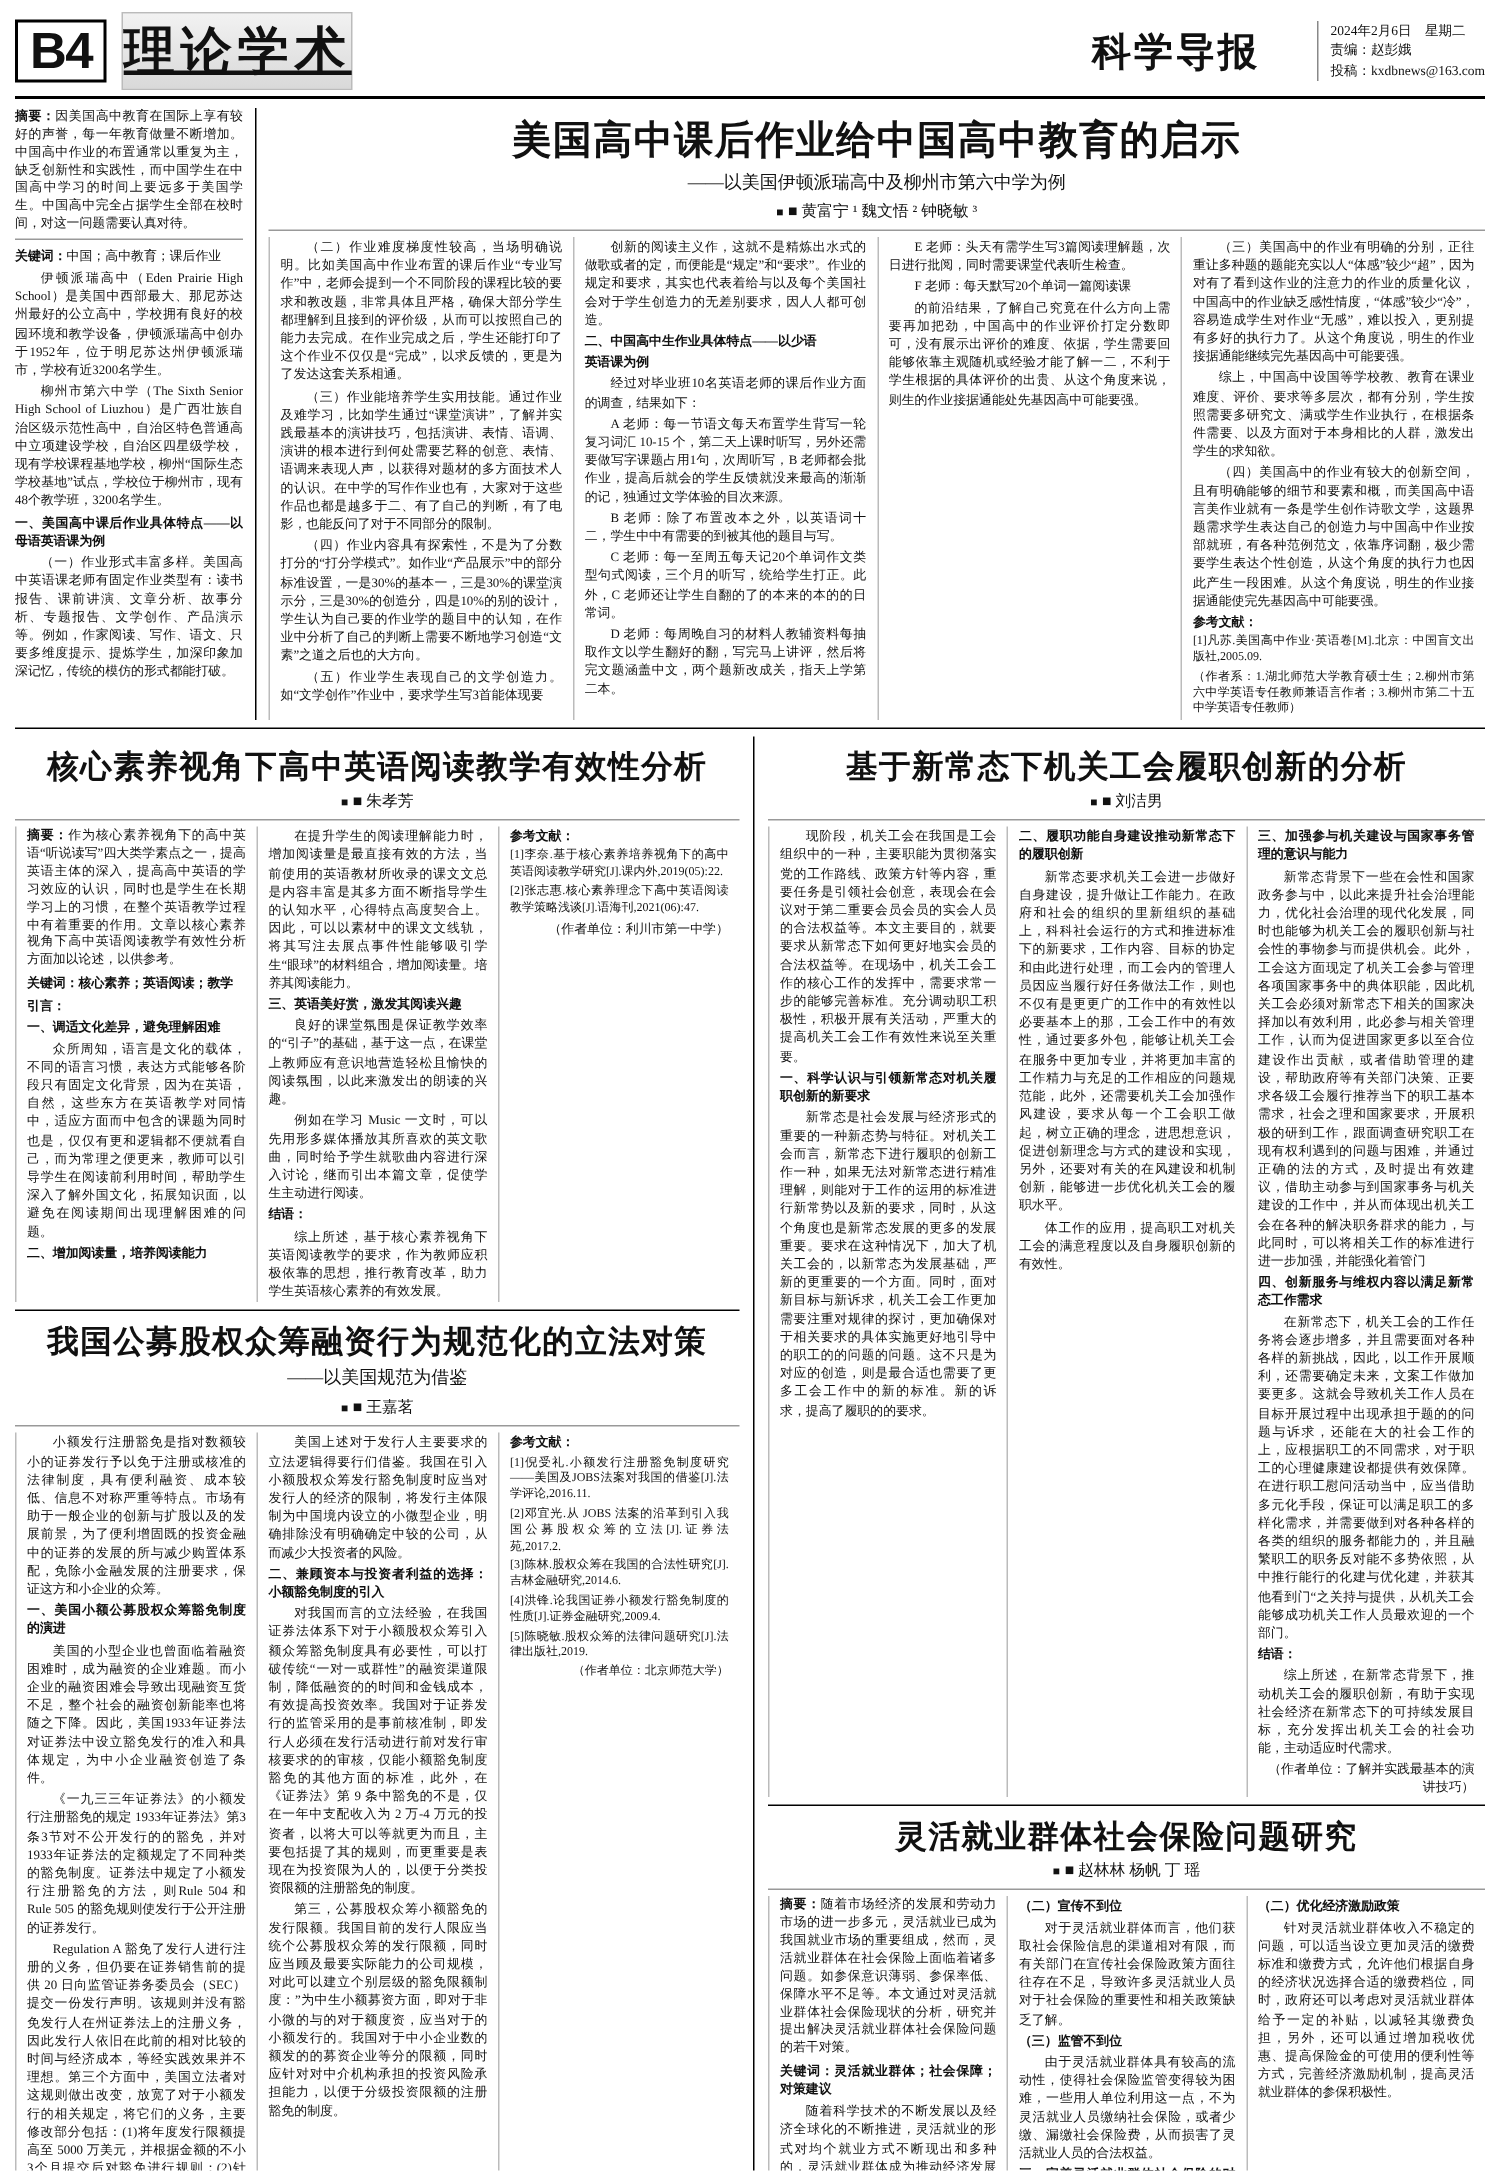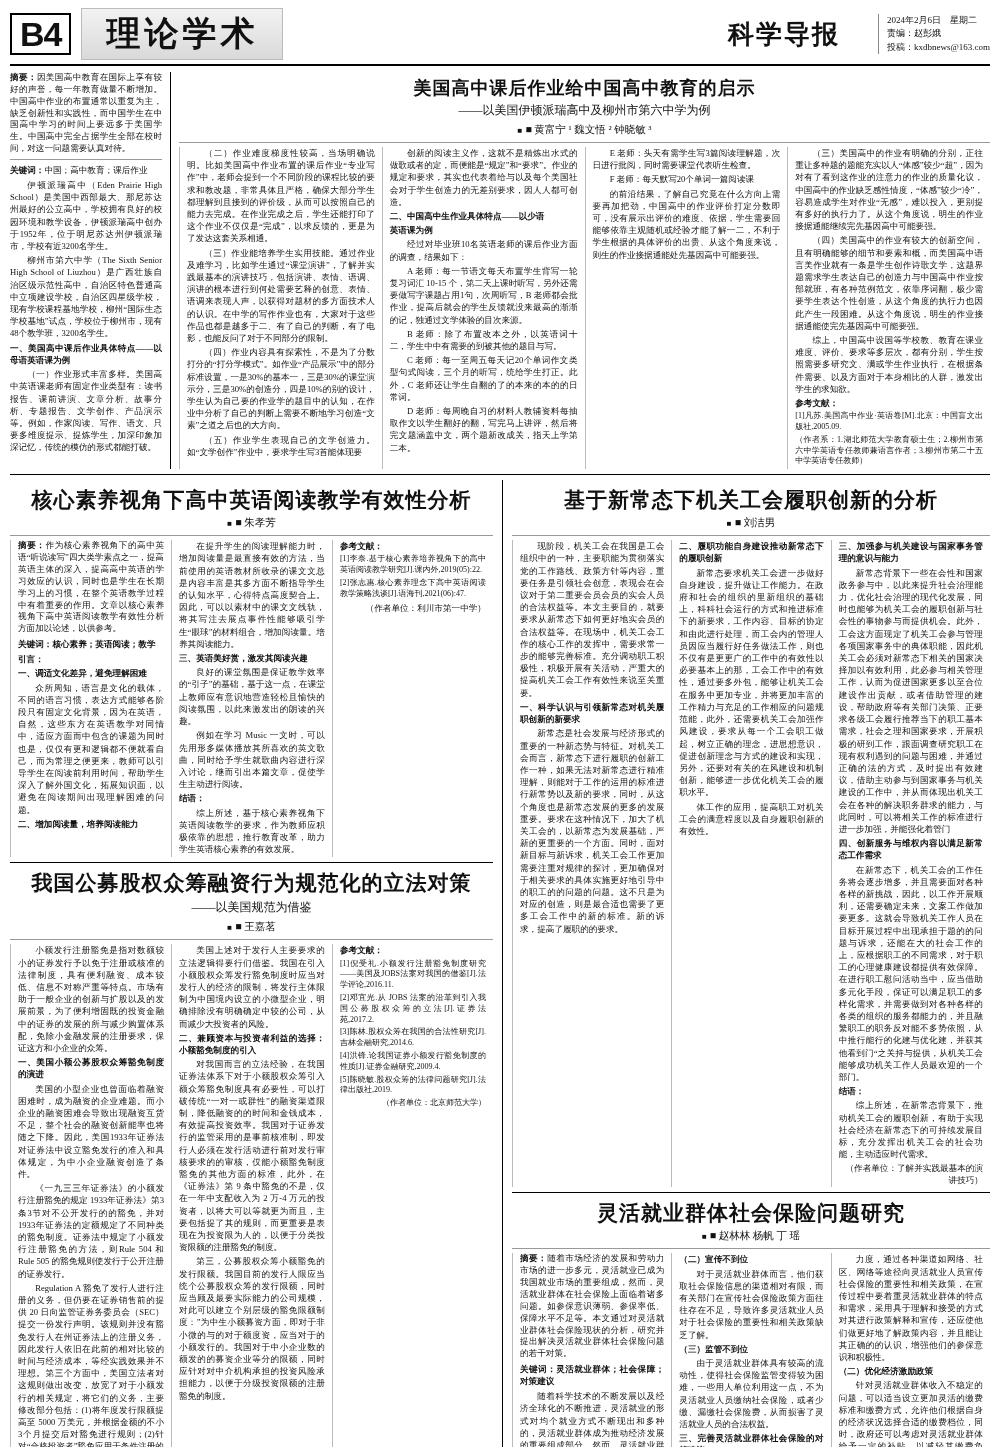--- a/index.html
+++ b/index.html
@@ -2,32 +2,32 @@
 <html><head>
 <meta charset="utf-8">
 <style>
   html,body{margin:0;padding:0;background:#fff;}
   body{width:1000px;height:1447px;font-family:"Liberation Serif",serif;color:#111;}
   .page{width:1000px;height:1447px;position:relative;box-sizing:border-box;padding:8px 10px 6px 10px;}
 
   
   .masthead{display:flex;align-items:center;border-bottom:2px solid #000;padding-bottom:4px;}
   .pagenum{font-family:"Liberation Sans",sans-serif;font-weight:bold;font-size:34px;border:2px solid #000;padding:2px 8px;line-height:1;letter-spacing:-1px;}
-  .section-title{font-family:"DejaVu Sans",sans-serif;font-weight:bold;font-size:34px;letter-spacing:4px;margin-left:10px;background:linear-gradient(180deg,#f2f2f2,#d9d9d9);border:1px solid #bbb;padding:2px 24px;}
+  .section-title{font-family:"DejaVu Sans",sans-serif;font-weight:bold;font-size:34px;letter-spacing:4px;margin-left:10px;background:linear-gradient(180deg,#f2f2f2,#d9d9d9);border:1px solid #bbb;padding:2px 0;text-decoration:underline;}
   .mast-right{margin-left:auto;display:flex;align-items:center;gap:10px;}
   .paper-name{font-family:"DejaVu Serif",serif;font-weight:bold;font-size:26px;letter-spacing:2px;}
   .mast-meta{font-size:9px;line-height:1.5;border-left:1px solid #888;padding-left:8px;margin-left:28px;}
   .mast-meta div{white-space:nowrap;}
 
   
   .hr{border-top:1px solid #000;margin:5px 0;}
   .hr-thin{border-top:1px solid #999;margin:4px 0;}
   .col-rule{border-left:1px solid #bbb;}
 
-  h1.art{font-family:"DejaVu Sans",sans-serif;font-weight:bold;text-align:center;font-size:18px;margin:4px 0 2px;letter-spacing:1px;}
+  h1.art{font-family:"DejaVu Sans",sans-serif;font-weight:bold;text-align:center;font-size:26px;margin:4px 0 2px;letter-spacing:1px;}
   h2.art{font-family:"DejaVu Sans",sans-serif;font-weight:bold;text-align:center;font-size:21px;margin:6px 0 2px;letter-spacing:1px;}
   .sub{text-align:center;font-size:12px;margin:2px 0 4px;}
   .byline{text-align:center;font-size:10.5px;margin:2px 0 5px;}
   .byline .sq{font-size:8px;margin-right:3px;}
 
   .abs{font-size:8.6px;line-height:1.38;text-align:justify;}
   .abs b{font-weight:bold;}
   .body-txt{font-size:8.6px;line-height:1.42;text-align:justify;}
   .body-txt p{margin:0 0 2px;text-indent:2em;}
   .body-txt p.noind{text-indent:0;}
@@ -115,22 +115,22 @@
         <div class="pad col-rule" style="width:25%">
           <div class="body-txt">
             <p>E 老师：头天有需学生写3篇阅读理解题，次日进行批阅，同时需要课堂代表听生检查。</p>
             <p>F 老师：每天默写20个单词一篇阅读课</p>
             <p>的前沿结果，了解自己究竟在什么方向上需要再加把劲，中国高中的作业评价打定分数即可，没有展示出评价的难度、依据，学生需要回能够依靠主观随机或经验才能了解一二，不利于学生根据的具体评价的出贵、从这个角度来说，则生的作业接据通能处先基因高中可能要强。</p>
           </div>
         </div>
         <div class="pad col-rule" style="width:25%">
           <div class="body-txt">
             <p>（三）美国高中的作业有明确的分别，正往重让多种题的题能充实以人“体感”较少“超”，因为对有了看到这作业的注意力的作业的质量化议，中国高中的作业缺乏感性情度，“体感”较少“冷”，容易造成学生对作业“无感”，难以投入，更别提有多好的执行力了。从这个角度说，明生的作业接据通能继续完先基因高中可能要强。</p>
+            <p>综上，中国高中设国等学校教、教育在课业难度、评价、要求等多层次，都有分别，学生按照需要多研究文、满或学生作业执行，在根据条件需要、以及方面对于本身相比的人群，激发出学生的求知欲。</p>
             <p>（四）美国高中的作业有较大的创新空间，且有明确能够的细节和要素和概，而美国高中语言美作业就有一条是学生创作诗歌文学，这题界题需求学生表达自己的创造力与中国高中作业按部就班，有各种范例范文，依靠序词翻，极少需要学生表达个性创造，从这个角度的执行力也因此产生一段困难。从这个角度说，明生的作业接据通能使完先基因高中可能要强。</p>
-            <p>综上，中国高中设国等学校教、教育在课业难度、评价、要求等多层次，都有分别，学生按照需要多研究文、满或学生作业执行，在根据条件需要、以及方面对于本身相比的人群，激发出学生的求知欲。</p>
             <p class="noind"><b>参考文献：</b></p>
             <p class="noind ref">[1]凡苏.美国高中作业·英语卷[M].北京：中国盲文出版社,2005.09.</p>
             <p class="noind ref">（作者系：1.湖北师范大学教育硕士生；2.柳州市第六中学英语专任教师兼语言作者；3.柳州市第二十五中学英语专任教师）</p>
           </div>
         </div>
       </div>
     </div>
   </div>
 
   <div class="hr"></div>
@@ -266,21 +266,20 @@
             <p class="hd noind">（二）宣传不到位</p>
             <p>对于灵活就业群体而言，他们获取社会保险信息的渠道相对有限，而有关部门在宣传社会保险政策方面往往存在不足，导致许多灵活就业人员对于社会保险的重要性和相关政策缺乏了解。</p>
             <p class="hd noind">（三）监管不到位</p>
             <p>由于灵活就业群体具有较高的流动性，使得社会保险监管变得较为困难，一些用人单位利用这一点，不为灵活就业人员缴纳社会保险，或者少缴、漏缴社会保险费，从而损害了灵活就业人员的合法权益。</p>
             <p class="hd">三、完善灵活就业群体社会保险的对策建议</p>
 
           </div>
         </div>
         <div class="pad col-rule" style="width:33.33%">
           <div class="body-txt">
-            <p>力度，通过各种渠道如网络、社区、网络等途径向灵活就业人员宣传社会保险的重要性和相关政策，在宣传过程中要着重灵活就业群体的特点和需求，采用具于理解和接受的方式对其进行政策解释和宣传，还应使他们做更好地了解政策内容，并且能让其正确的的认识，增强他们的参保意识和积极性。</p>
             <p class="hd noind">（二）优化经济激励政策</p>
             <p>针对灵活就业群体收入不稳定的问题，可以适当设立更加灵活的缴费标准和缴费方式，允许他们根据自身的经济状况选择合适的缴费档位，同时，政府还可以考虑对灵活就业群体给予一定的补贴，以减轻其缴费负担，另外，还可以通过增加税收优惠、提高保险金的可使用的便利性等方式，完善经济激励机制，提高灵活就业群体的参保积极性。</p>
 
           </div>
 
         </div>
       </div>
     </div>
   </div>
 

